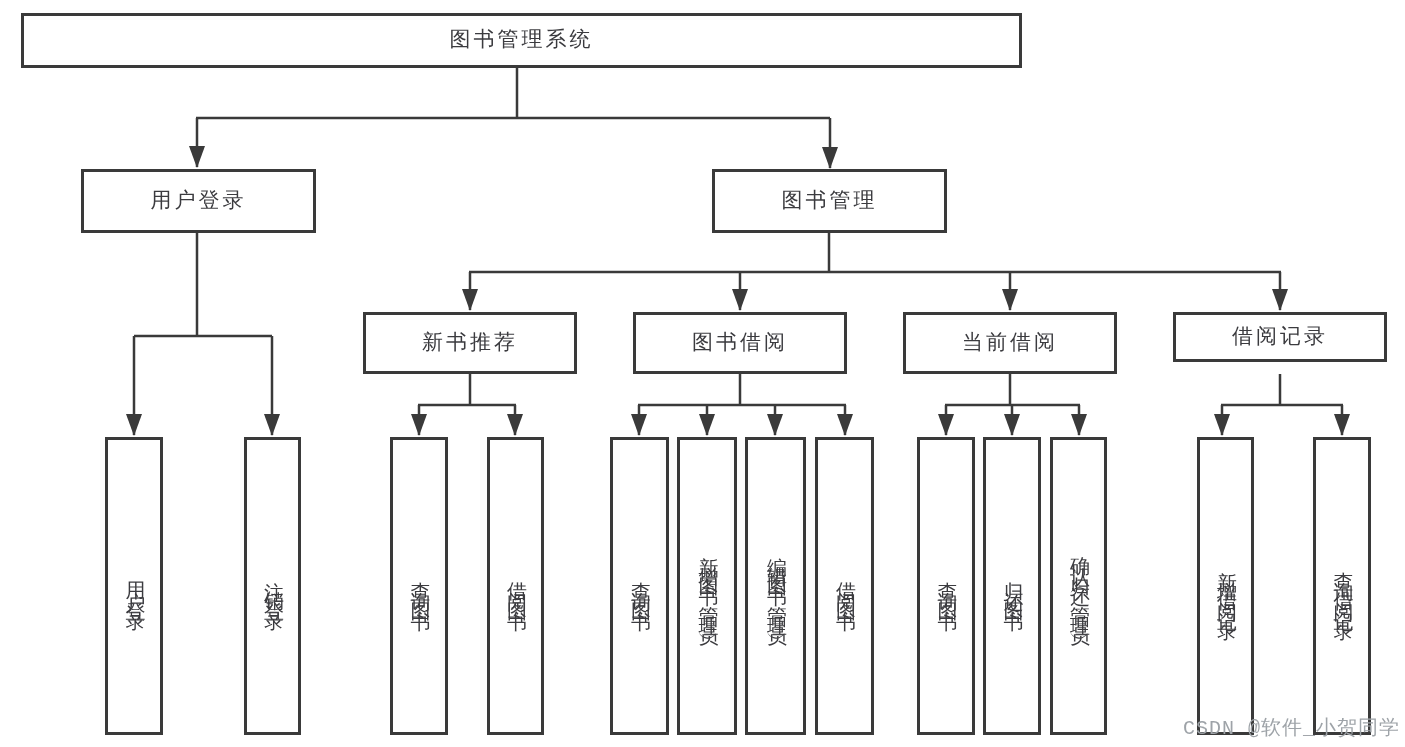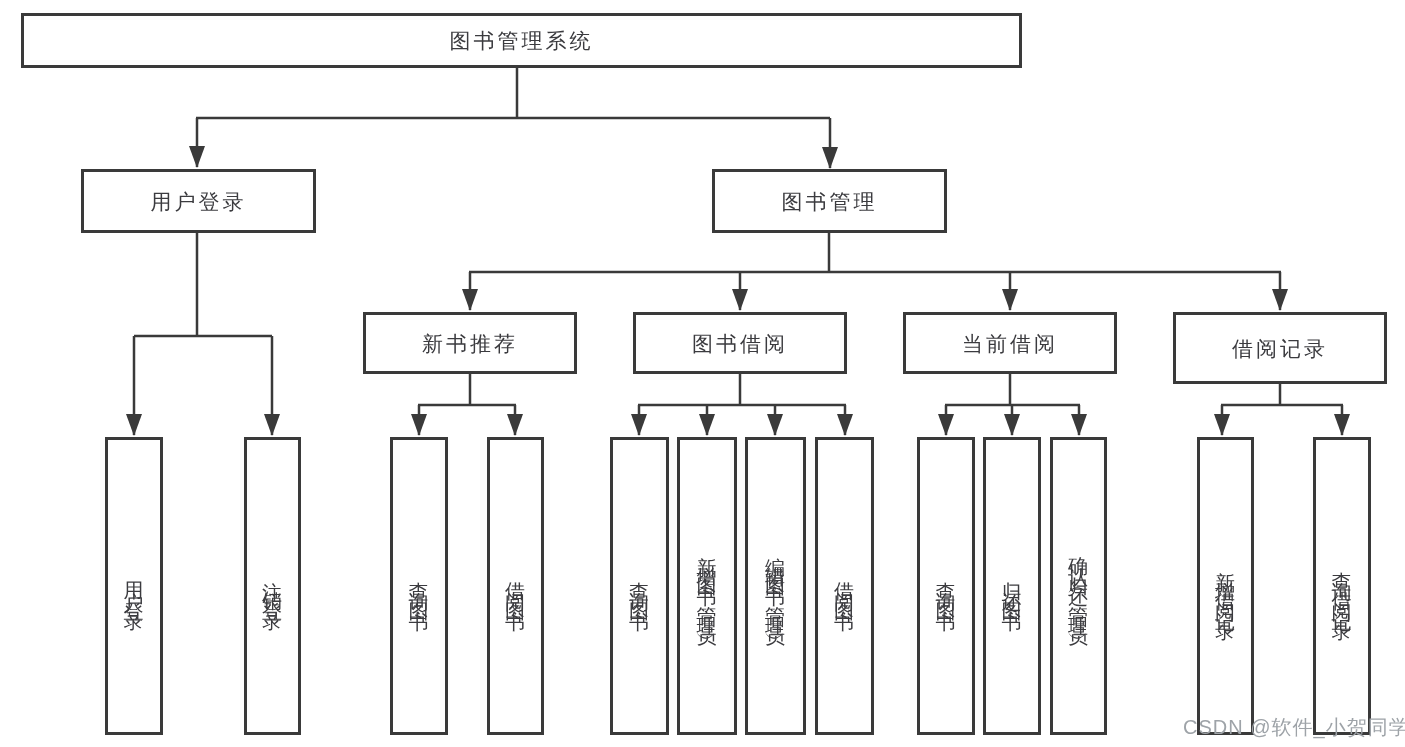--- a/index.html
+++ b/index.html
@@ -1,21 +1,21 @@
 <!DOCTYPE html>
 <html><head>
 <meta charset="utf-8">
 <style>
   html, body { margin: 0; padding: 0; background: #ffffff; }
   .canvas {
     position: relative;
     width: 1405px;
     height: 747px;
     background: #ffffff;
-    font-family: Liberation Sans, sans-serif;
+    font-family: Liberation Mono, monospace;
     overflow: hidden;
   }
   .connectors {
     position: absolute;
     left: 0; top: 0;
     width: 1405px; height: 747px;
   }
   .node {
     position: absolute;
     box-sizing: border-box;
@@ -94,21 +94,21 @@
   </svg>
 
   <div class="node h" style="left:21px; top:13px; width:1001px; height:55px">图书管理系统</div>
 
   <div class="node h" style="left:81px; top:169px; width:235px; height:64px">用户登录</div>
   <div class="node h" style="left:363px; top:312px; width:214px; height:62px">新书推荐</div>
 
   <div class="node h" style="left:712px; top:169px; width:235px; height:64px">图书管理</div>
   <div class="node h" style="left:903px; top:312px; width:214px; height:62px">当前借阅</div>
   <div class="node h" style="left:633px; top:312px; width:214px; height:62px">图书借阅</div>
-  <div class="node h" style="left:1173px; top:312px; width:214px; height:72px">借阅记录</div>
+  <div class="node h" style="left:1173px; top:312px; width:214px; height:50px">借阅记录</div>
 
   <div class="node v" style="left:105px; top:437px; width:58px; height:298px">用户登录</div>
   <div class="node v" style="left:244px; top:437px; width:57px; height:298px">注销登录</div>
 
   <div class="node v" style="left:390px; top:437px; width:58px; height:298px">查询图书</div>
   <div class="node v" style="left:487px; top:437px; width:57px; height:298px">借阅图书</div>
 
   <div class="node v" style="left:610px; top:437px; width:59px; height:298px">查询图书</div>
   <div class="node v" style="left:677px; top:437px; width:60px; height:298px">新增图书（管理员）</div>
   <div class="node v" style="left:745px; top:437px; width:61px; height:298px">编辑图书（管理员）</div>

